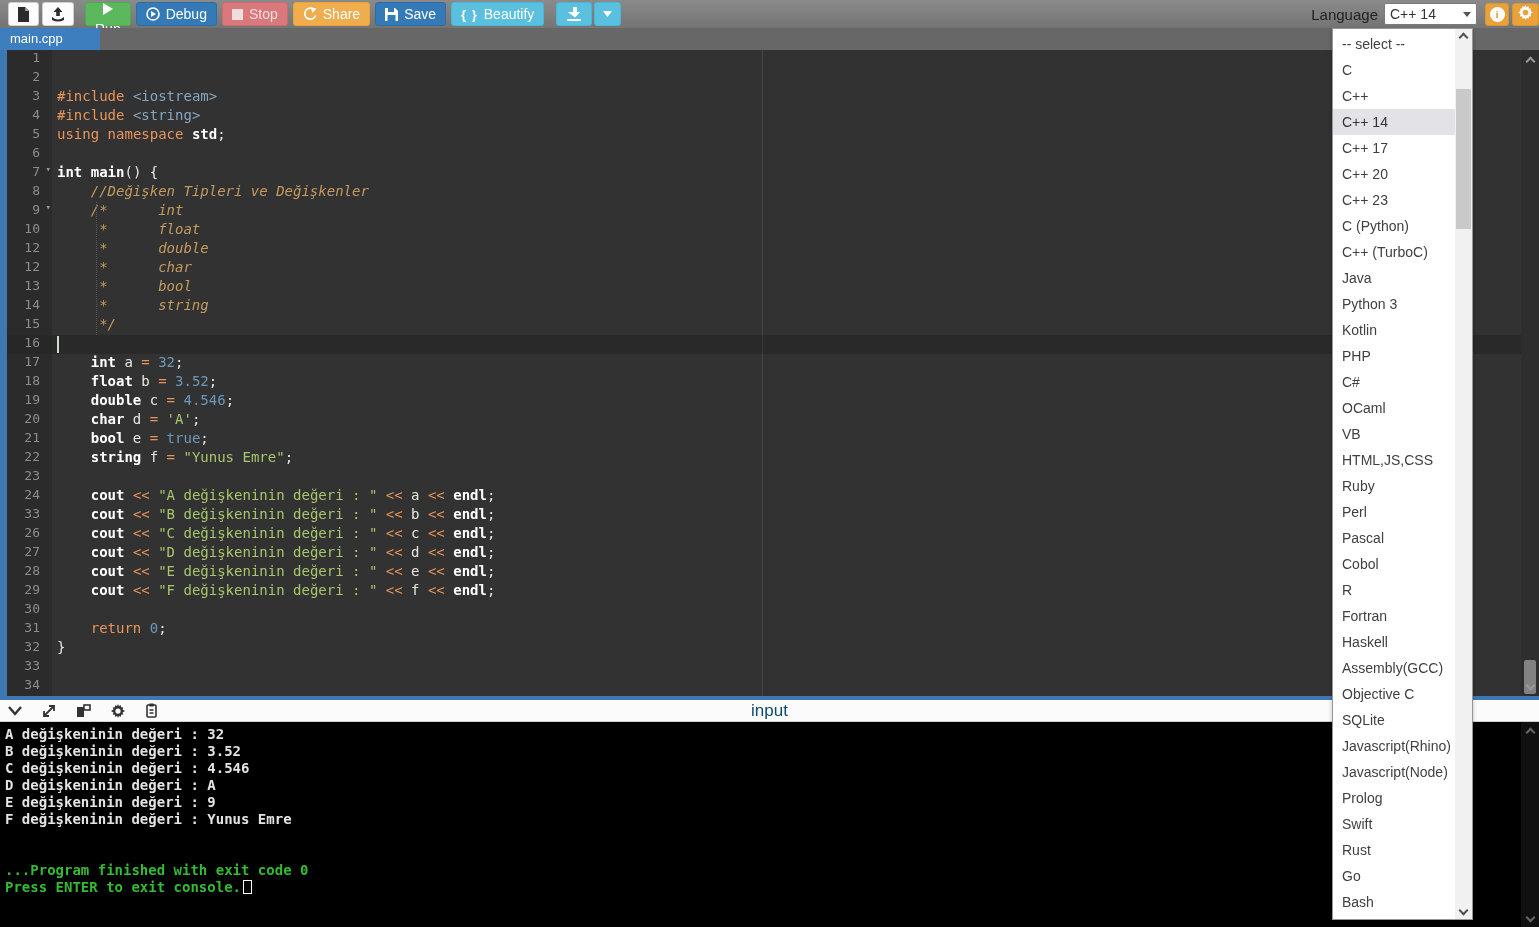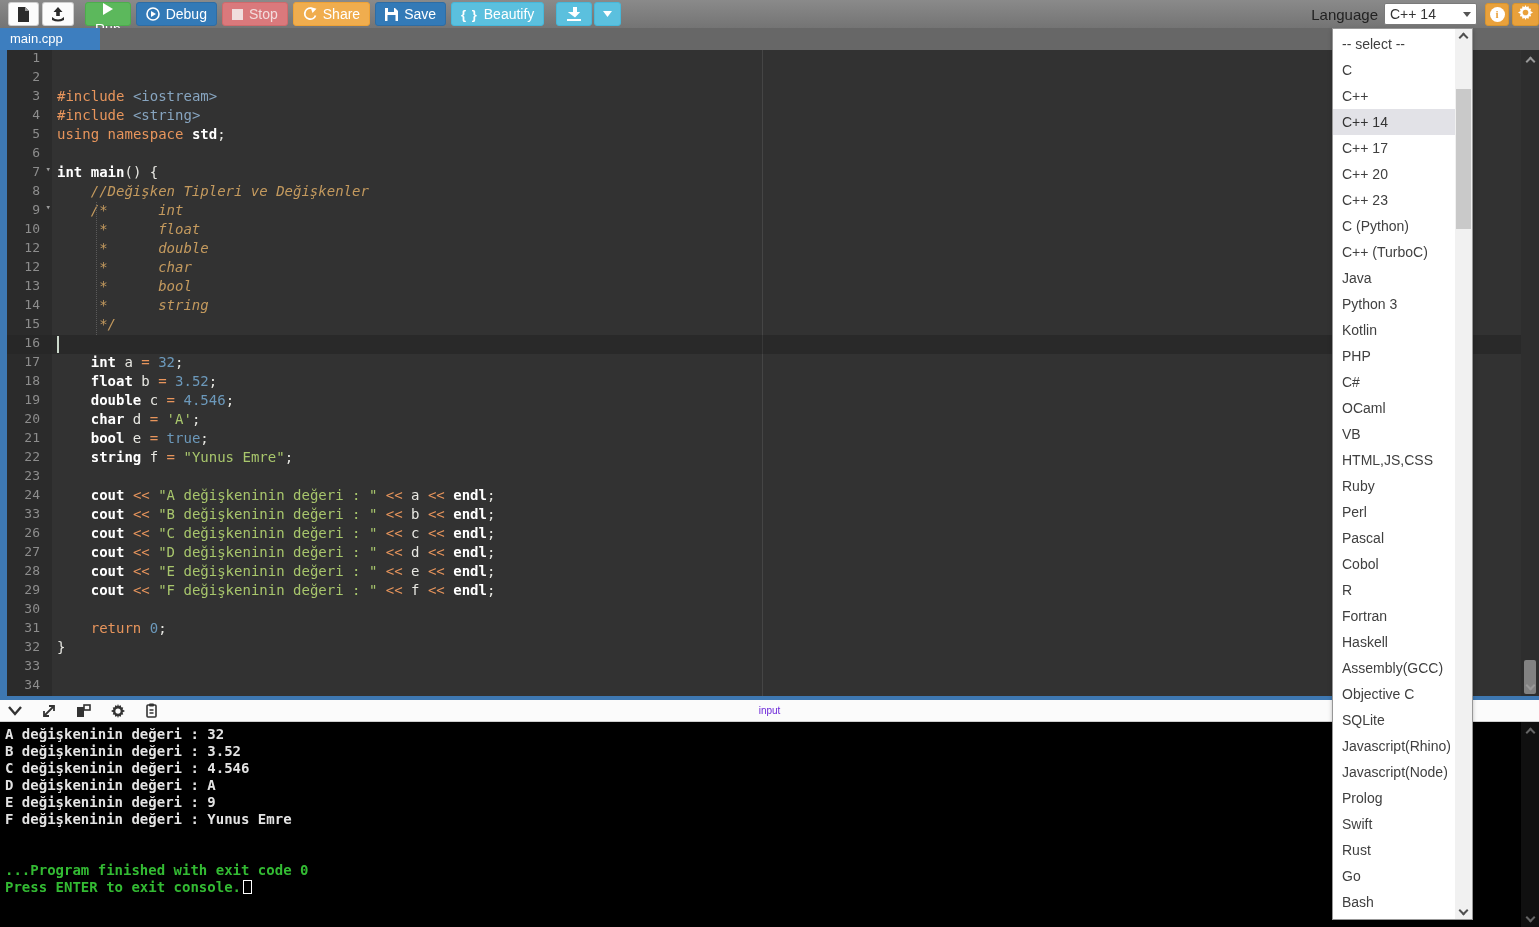--- a/index.html
+++ b/index.html
@@ -84,22 +84,22 @@
   #con-scroll .sb-btn { position:absolute; left:0; width:18px; height:16px; display:flex;
                         align-items:center; justify-content:center; cursor:pointer; }
   #con-scroll .chev.up, #con-scroll .chev.down { border-color:#666; }
 
   
   #splitter { position:absolute; left:0; top:696px; width:1539px; height:4px;
               background:#3e78b2; cursor:row-resize; }
   #iobar { position:absolute; left:0; top:700px; width:1539px; height:22px; background:#fbfbfb;
            border-bottom:1px solid #cfcfcf; display:flex; align-items:center; padding-left:8px; }
   .io-icon { margin-right:20px; cursor:pointer; display:flex; align-items:center; }
-  #input-label { position:absolute; left:50%; transform:translateX(-50%); font-size:10px;
-                 color:#6d28d9; }
+  #input-label { position:absolute; left:50%; transform:translateX(-50%); font-size:17px;
+                 color:#0c4a6e; }
 
   
   #console { position:absolute; left:0; top:722px; width:1521px; height:205px; background:#000;
              padding:4px 0 0 5px; font:bold 14px "DejaVu Sans Mono", monospace; cursor:text; }
   .cline { height:17px; line-height:17px; color:#e3e3e3; white-space:pre; }
   .cline.green { color:#33bb33; }
   .term-cursor { display:inline-block; width:9px; height:14px; border:1.5px solid #fff;
                  margin-left:2px; vertical-align:-2px; }
 
   

